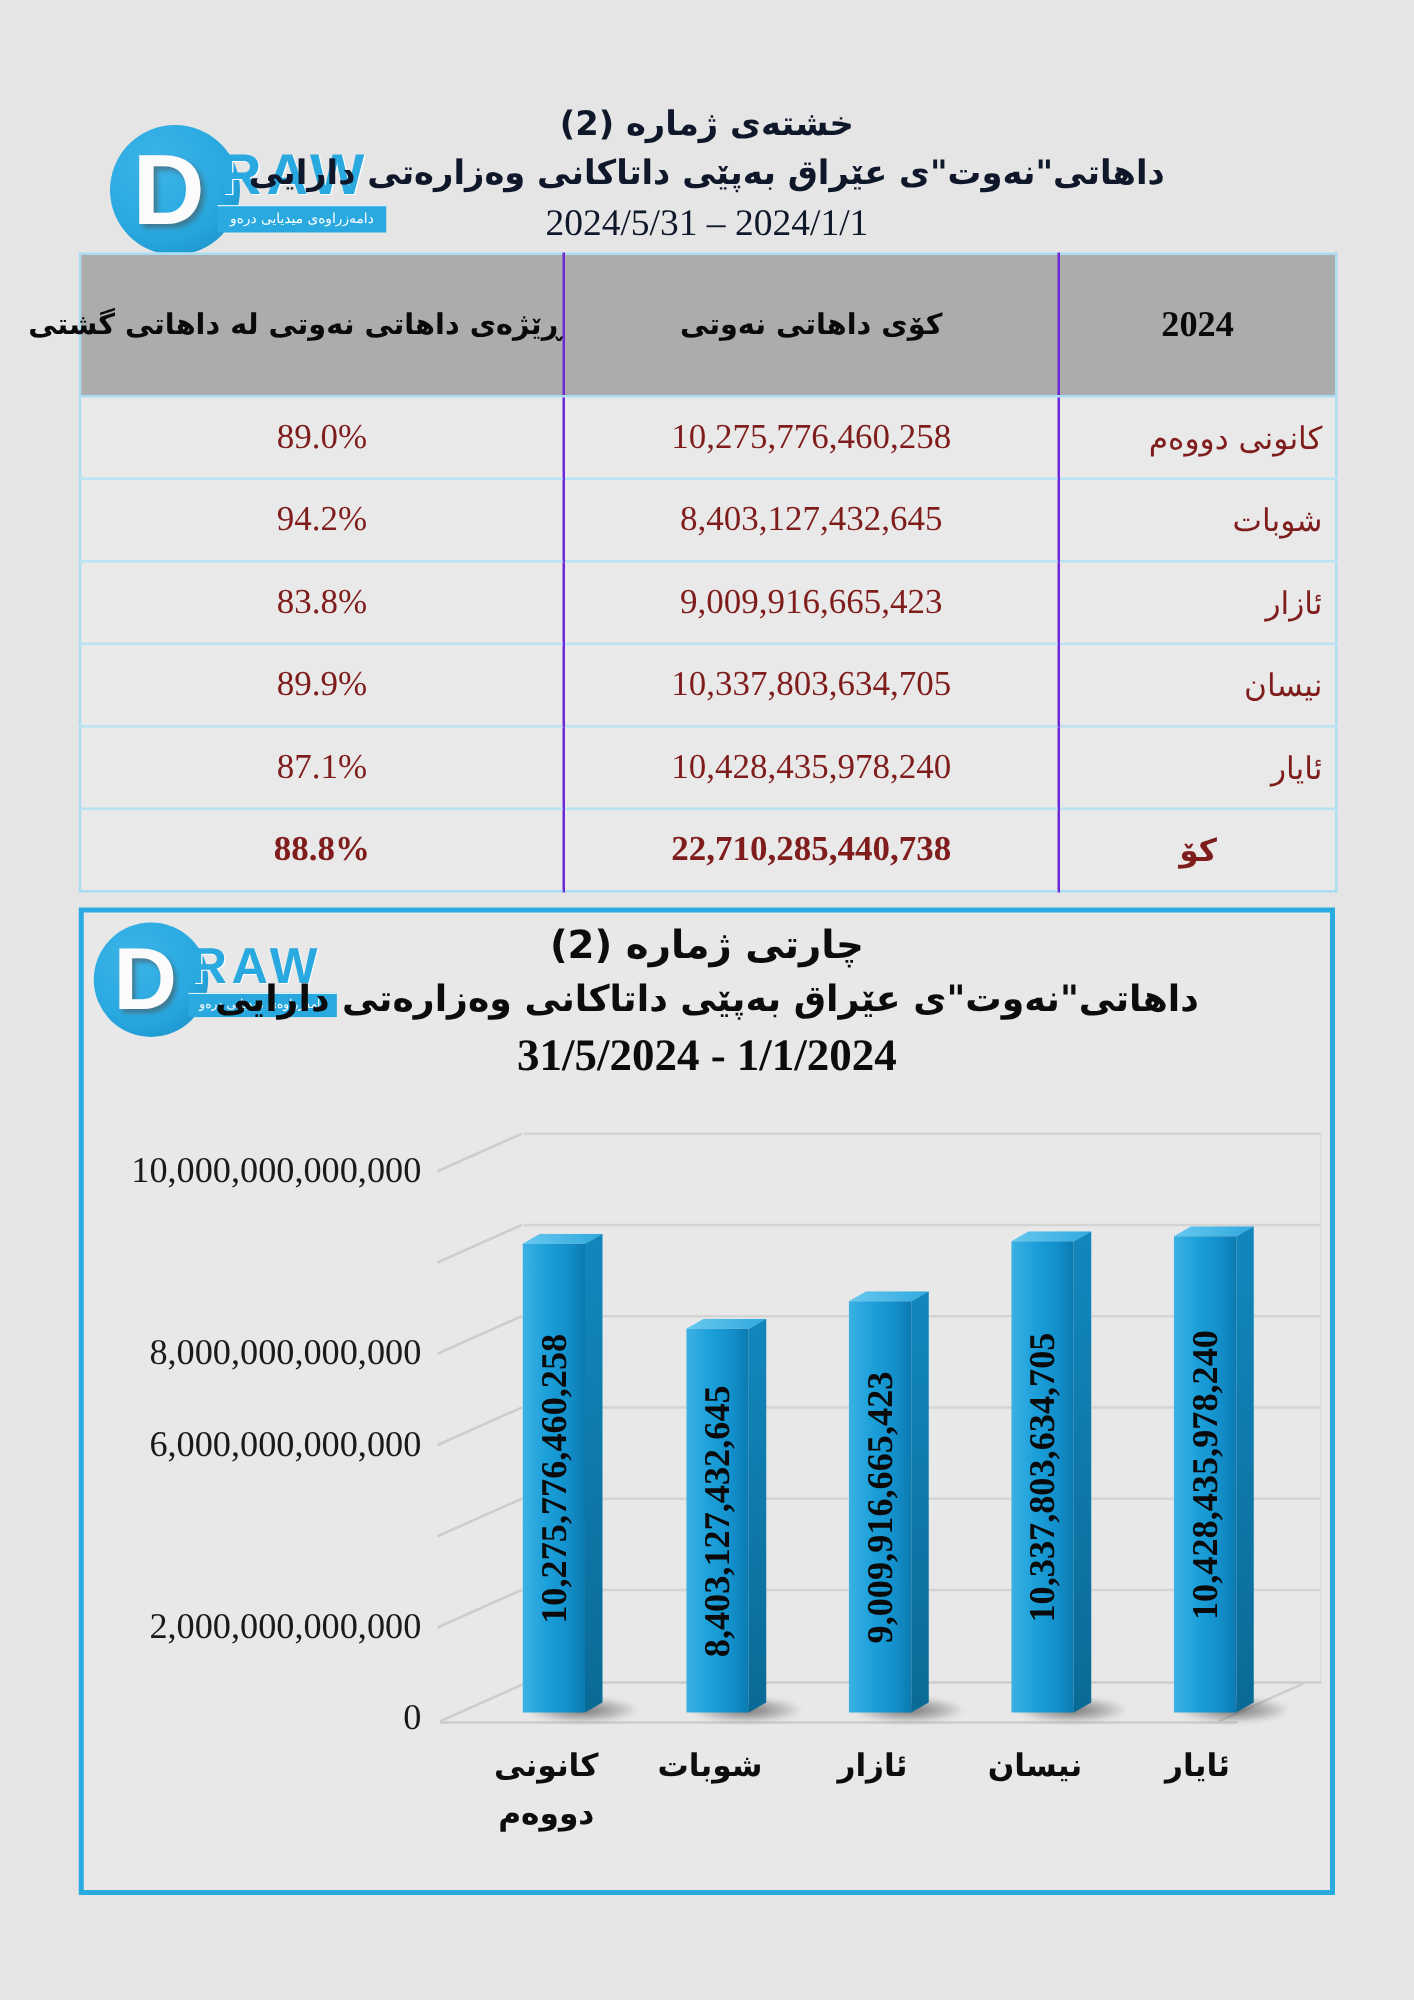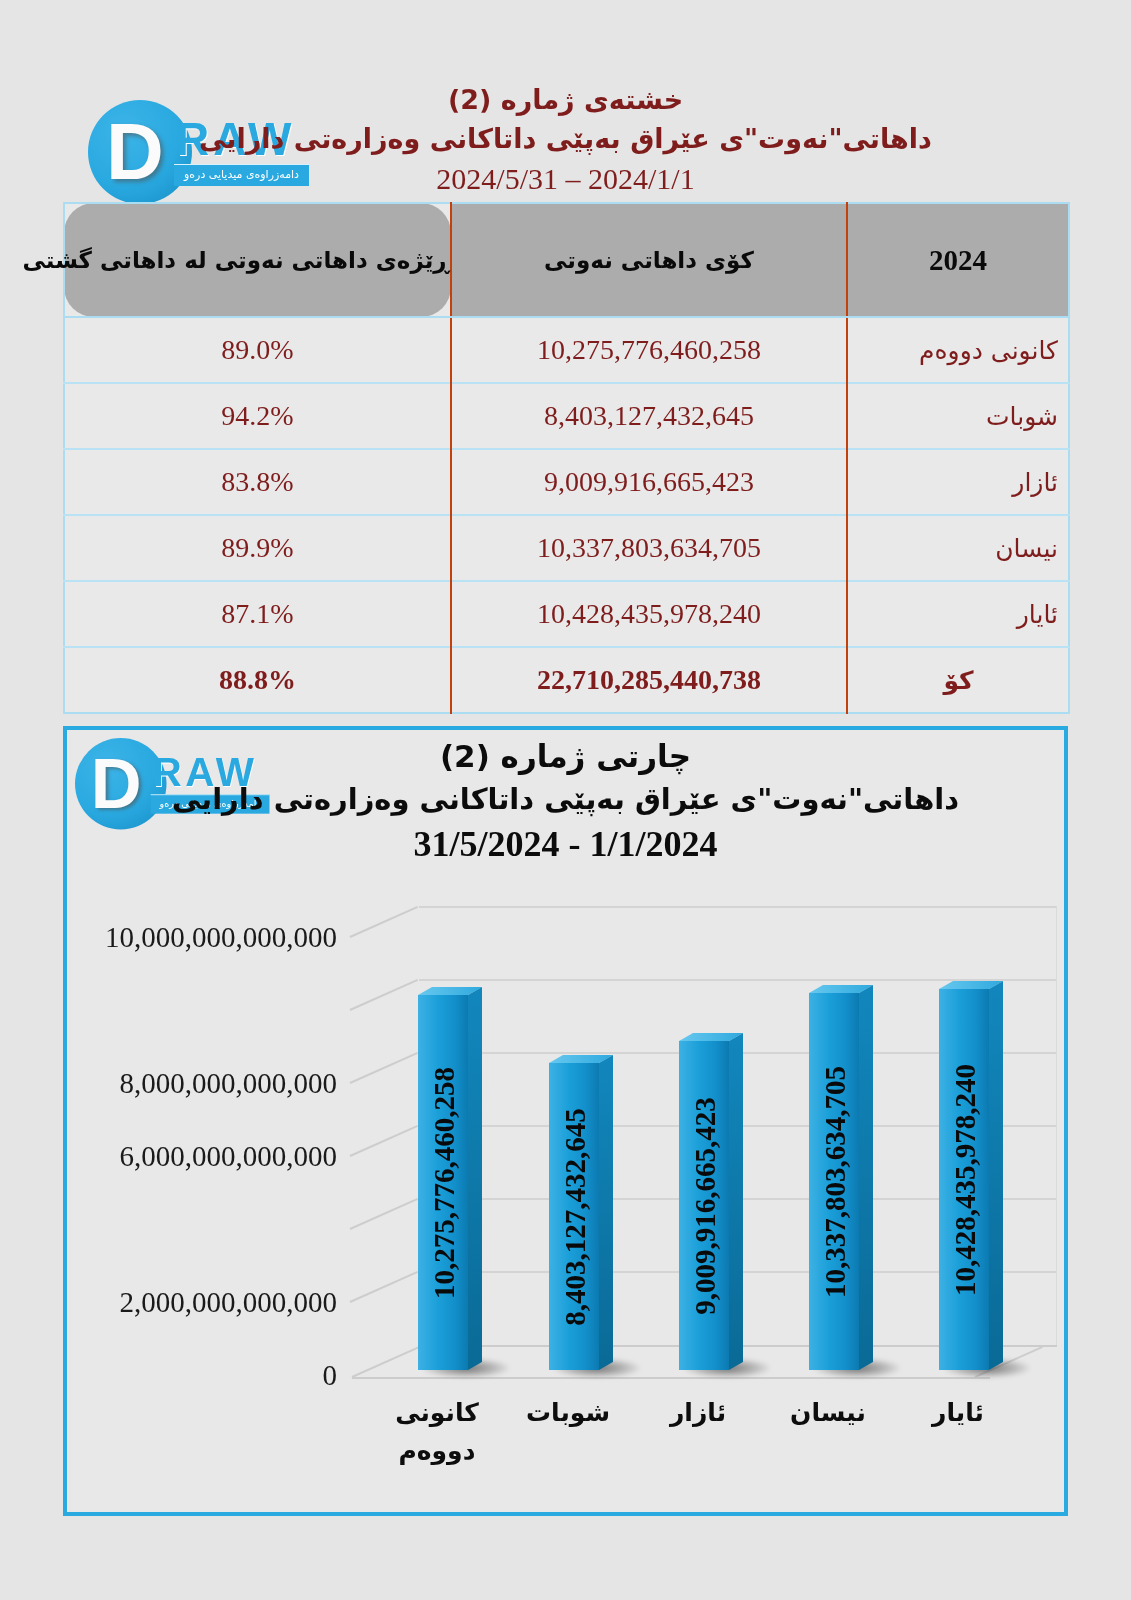--- a/index.html
+++ b/index.html
@@ -11,34 +11,34 @@
   .logo-circle{position:absolute;left:0;top:0;width:104px;height:104px;border-radius:50%;
     background:radial-gradient(circle at 35% 30%, #3cb4e8 0%, #29a9e0 55%, #168cc4 100%);}
   .logo-d{position:absolute;left:18px;top:6px;width:80px;font-family:"Liberation Sans",sans-serif;
     font-weight:bold;font-size:80px;line-height:92px;color:#fbfbfb;text-shadow:3px 3px 4px rgba(80,80,80,.55);}
   .logo-raw{position:absolute;left:88px;top:12px;font-family:"Liberation Sans",sans-serif;
     font-weight:bold;font-size:46px;letter-spacing:4px;color:#29a9e0;text-shadow:1px 1px 0 #ffffff;}
   .logo-ribbon{position:absolute;left:86px;top:64px;background:#29a9e0;color:#ffffff;
     font-size:11px;line-height:14px;padding:3px 10px 4px 10px;direction:rtl;border-top:1px solid #d9f1fb;}
 
   
-  .doc-titles{position:absolute;left:0;top:84px;width:1131px;text-align:center;color:#7f1d1d;}
+  .doc-titles{position:absolute;left:0;top:84px;width:1131px;text-align:center;color:#0f172a;}
   .doc-title1{font-size:27px;font-weight:bold;direction:rtl;}
   .doc-title2{font-size:27px;font-weight:bold;direction:rtl;margin-top:8px;}
   .doc-date{font-family:"Liberation Serif",serif;font-size:30px;margin-top:8px;direction:ltr;}
 
   
   .data-table{position:absolute;left:63px;top:202px;width:1005px;border-collapse:collapse;table-layout:fixed;
     background:#e9e9e9;border:2px solid #aadcf2;}
   .data-table col.c-percent{width:387px;}
   .data-table col.c-amount{width:396px;}
   .data-table col.c-month{width:222px;}
   .data-table th{background:#acacac;height:110px;border-bottom:2px solid #aadcf2;color:#0a0a0a;vertical-align:middle;}
-  .data-table th,.data-table td{border-left:2px solid #c2410c;}
-  .data-table th:first-child,.data-table td:first-child{border-left:none;border-radius:30px;}
+  .data-table th,.data-table td{border-left:2px solid #6d28d9;}
+  .data-table th:first-child,.data-table td:first-child{border-left:none;}
   .data-table td{height:62px;border-top:2px solid #b9e2f4;vertical-align:middle;}
   th.h-kurdish{font-size:23px;font-weight:bold;direction:rtl;white-space:nowrap;text-align:center;}
   th.h-year{font-family:"Liberation Serif",serif;font-size:29px;font-weight:bold;text-align:center;}
   td.cell{color:#7f1d1d;}
   td.percent,td.amount{font-family:"Liberation Serif",serif;font-size:28px;text-align:center;}
   td.month{font-size:25px;text-align:right;direction:rtl;padding-right:10px;}
   tr.total-row td{font-weight:bold;}
   tr.total-row td.month{text-align:center;padding-right:0;}
 
   

